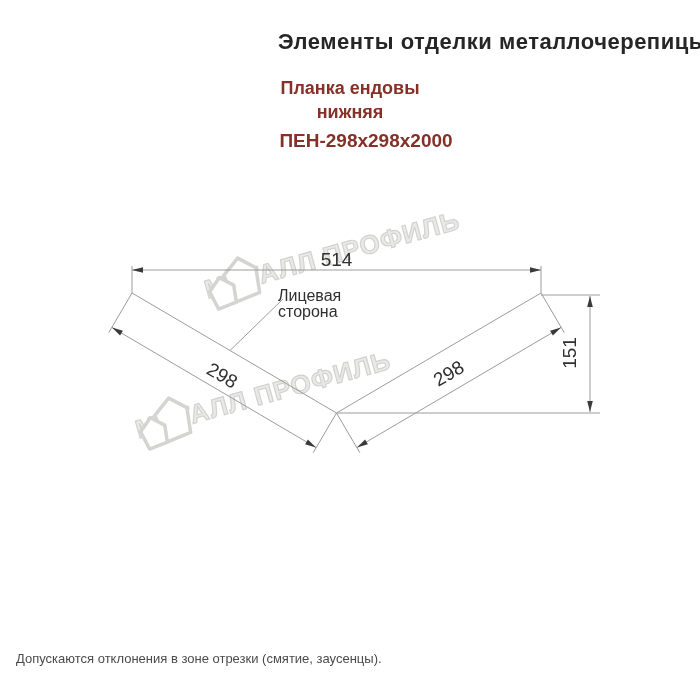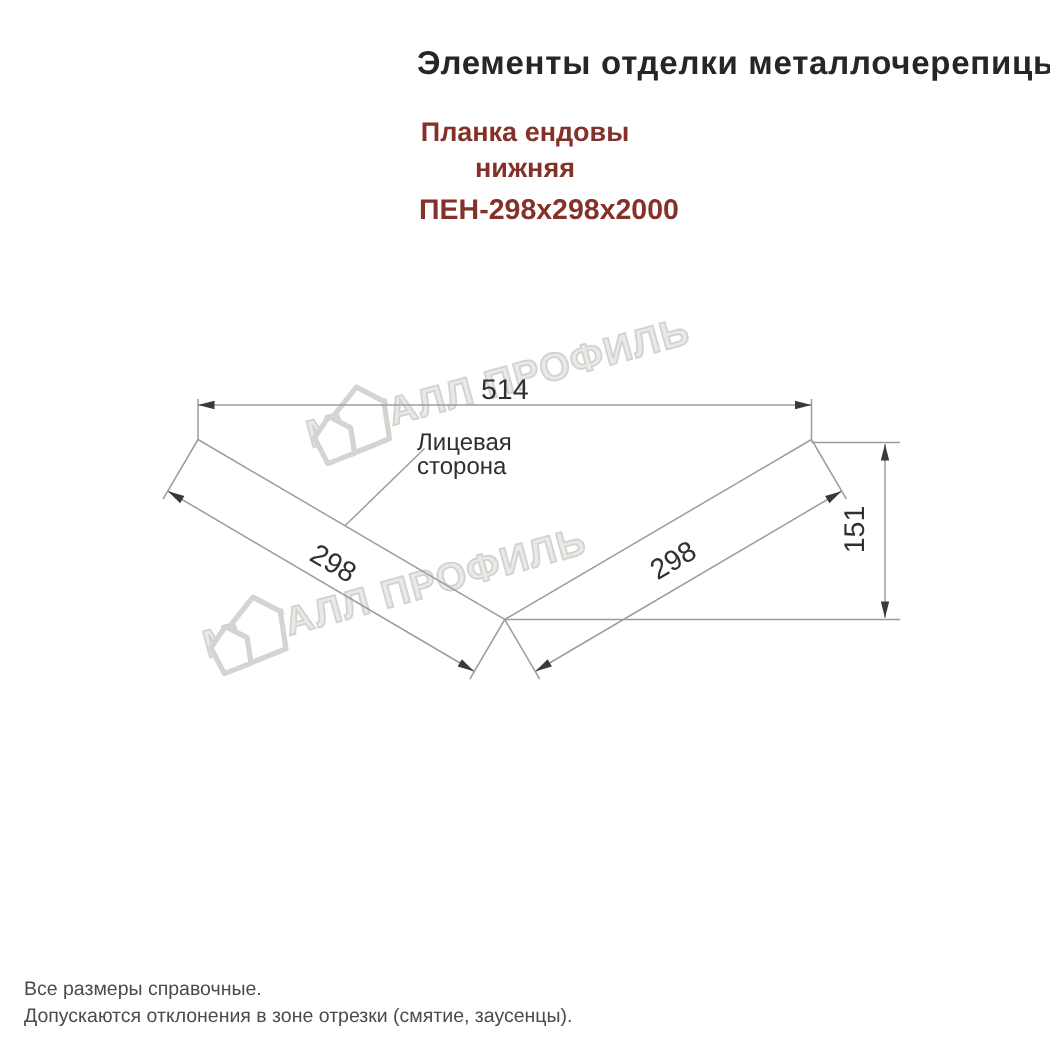--- a/index.html
+++ b/index.html
@@ -113,15 +113,14 @@
   <text transform="translate(219,381) rotate(30.4)" text-anchor="middle">298</text>
   <text transform="translate(452,379) rotate(-30.4)" text-anchor="middle">298</text>
 </svg>
 
 <div class="abs face-label">
   <div>Лицевая</div>
   <div>сторона</div>
 </div>
 
 <div class="abs notes">
-  <div>Все размеры справочные.</div>
   <div>Допускаются отклонения в зоне отрезки (смятие, заусенцы).</div>
 </div>
 
 </body></html>

